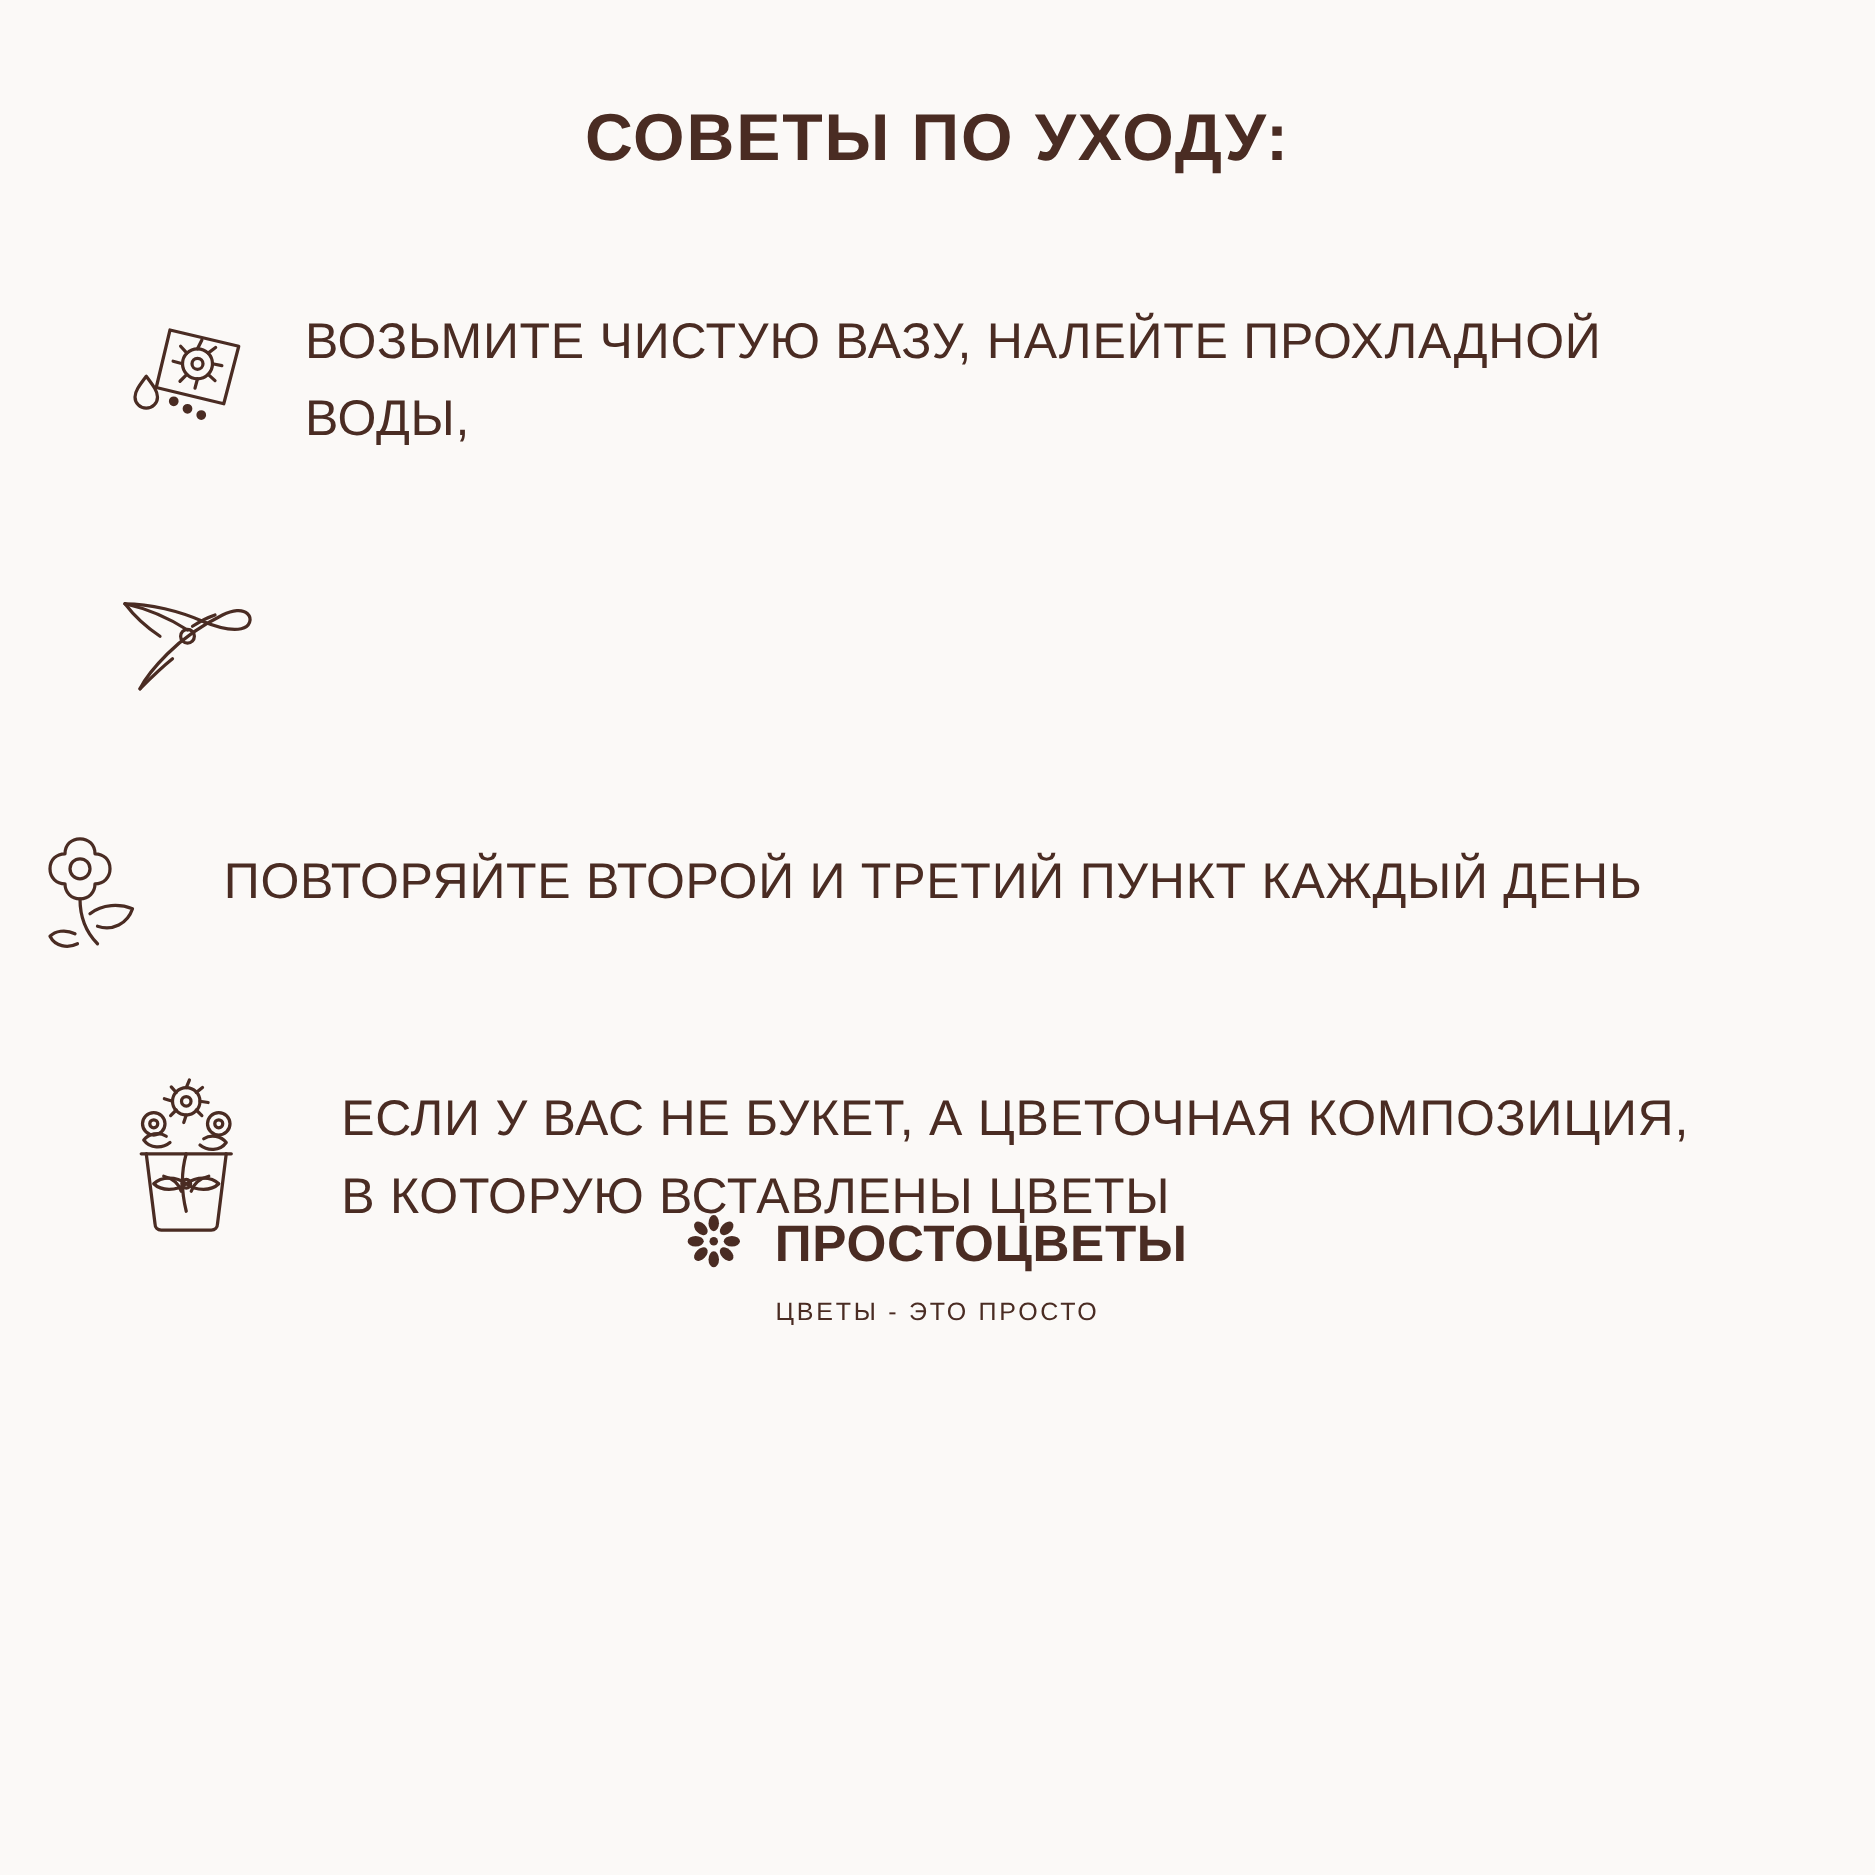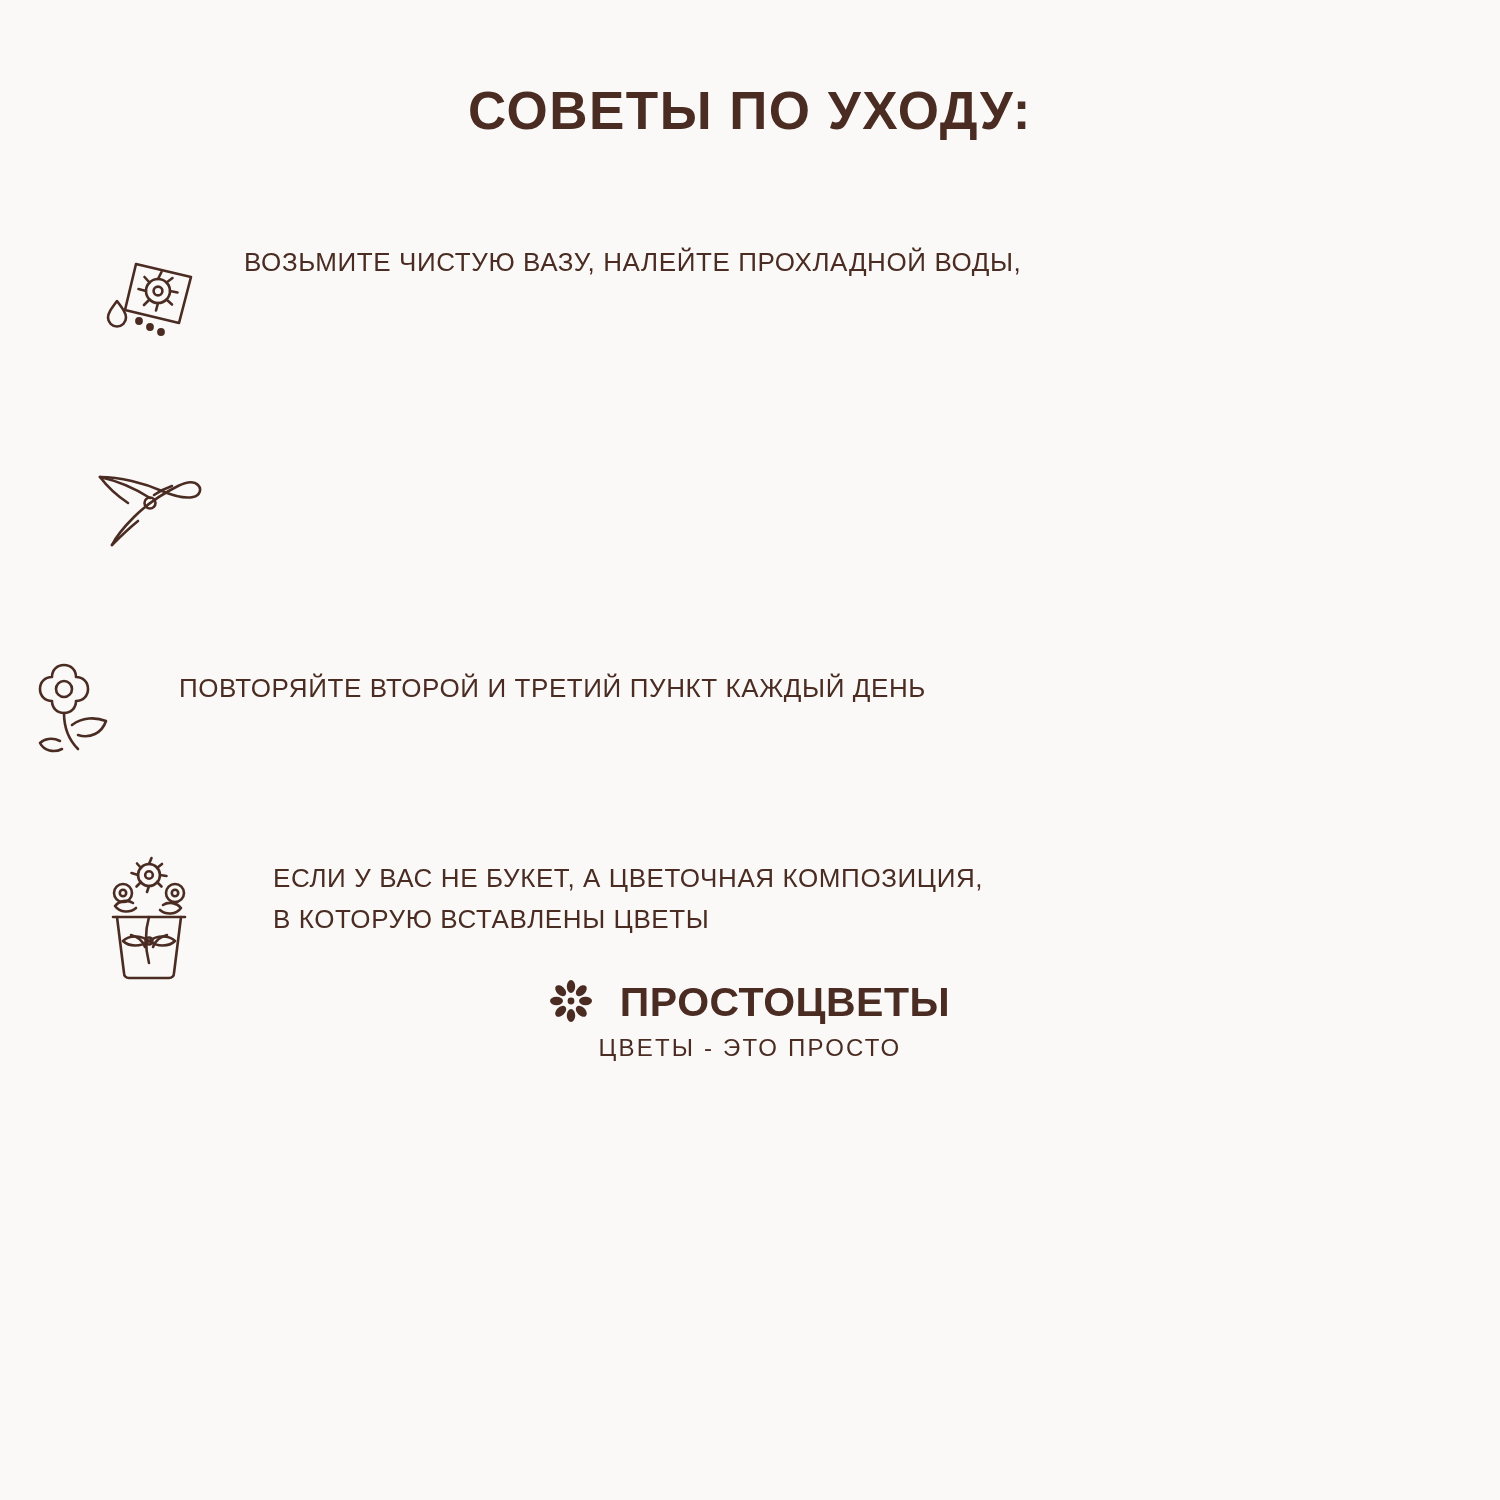--- a/index.html
+++ b/index.html
@@ -56,21 +56,21 @@
     min-width: 132px;
     height: 132px;
     display: flex;
     align-items: center;
     justify-content: center;
   }
   .tip-icon svg {
     display: block;
   }
   .tip-text {
-    font-size: 26px;
+    font-size: 40px;
     letter-spacing: 0.6px;
     line-height: 1.55;
     color: #4a2c23;
     text-transform: uppercase;
     padding-top: 26px;
     padding-left: 28px;
     max-width: 1160px;
   }
   .tip-row.r1 .tip-text { padding-top: 14px; }
   .tip-row.r5 .tip-text { padding-top: 6px; }
@@ -91,22 +91,22 @@
     gap: 28px;
   }
   .brand-name {
     font-size: 41px;
     font-weight: bold;
     letter-spacing: 0.5px;
     color: #4a2c23;
     text-transform: uppercase;
   }
   .brand-tagline {
-    margin-top: 8px;
-    font-size: 24px;
+    margin-top: 20px;
+    font-size: 20px;
     letter-spacing: 2.2px;
     color: #4a2c23;
     text-transform: uppercase;
   }
 </style>
 </head>
 <body>
 
 <div class="page">
 

